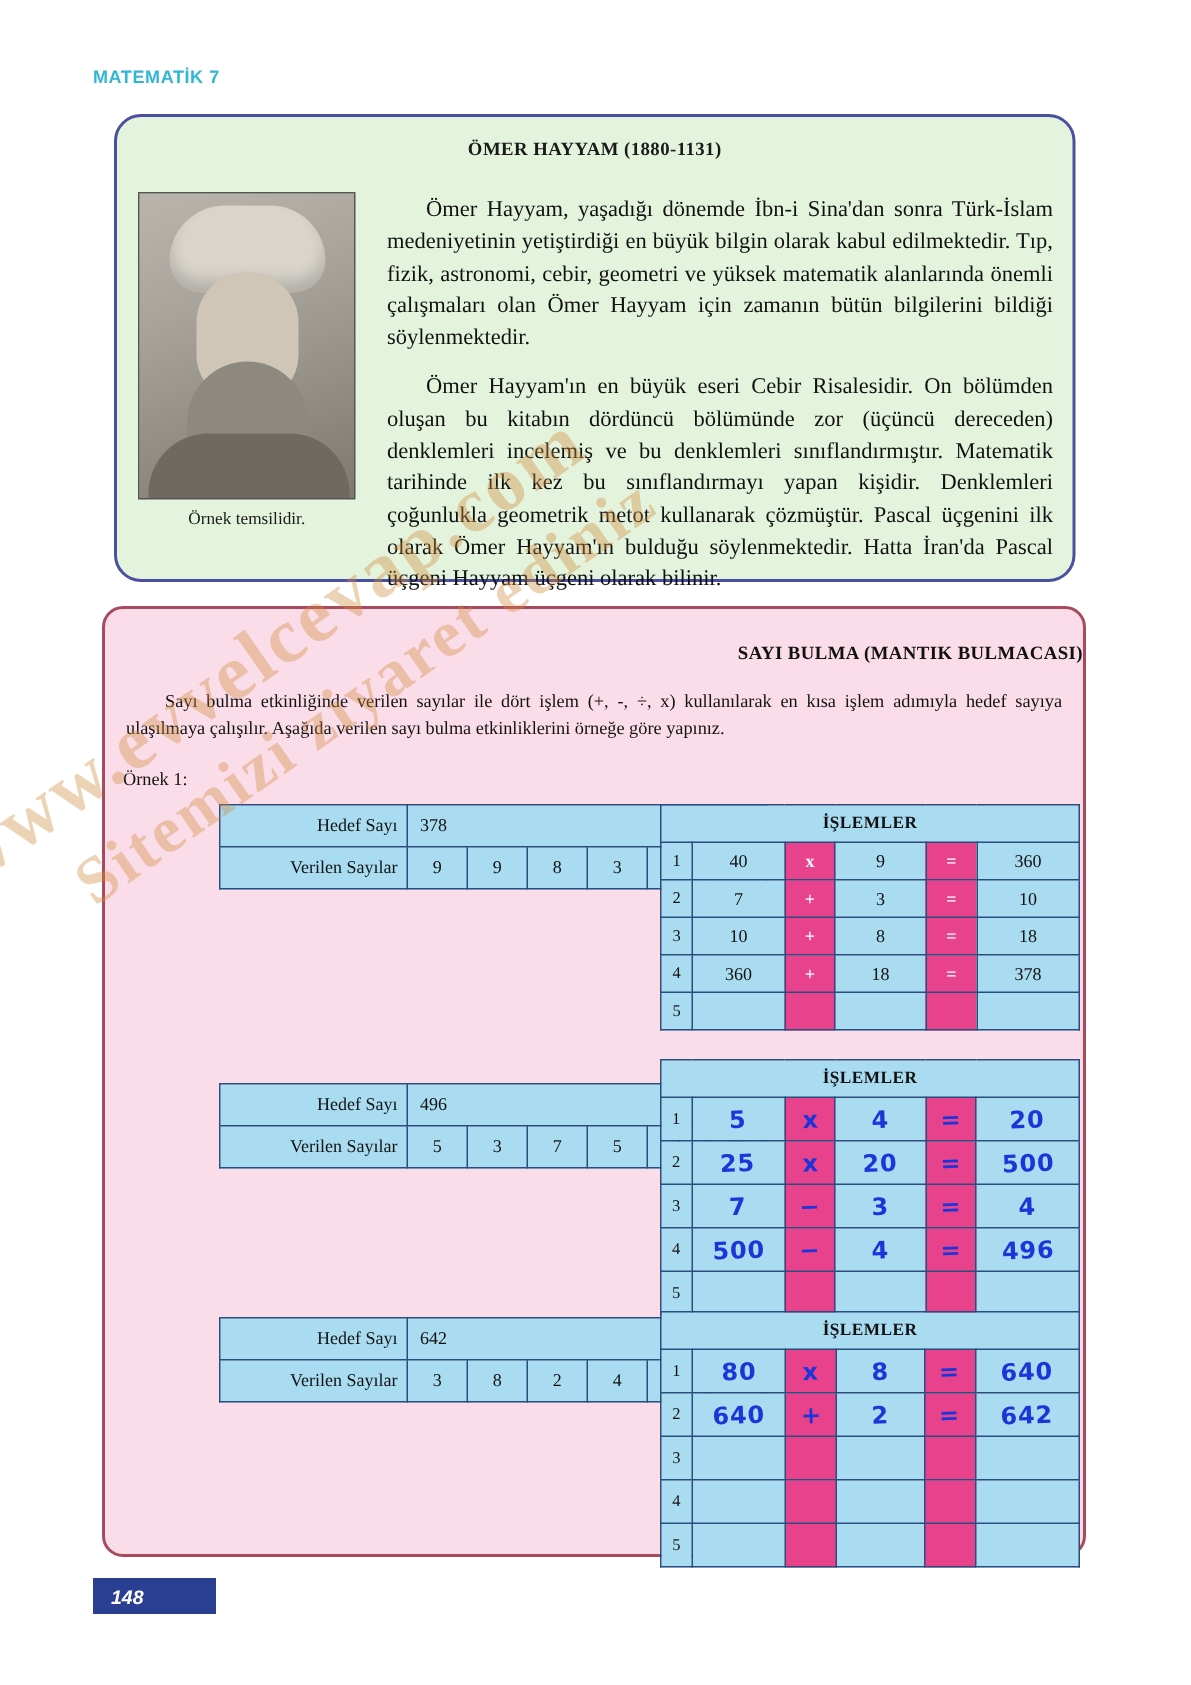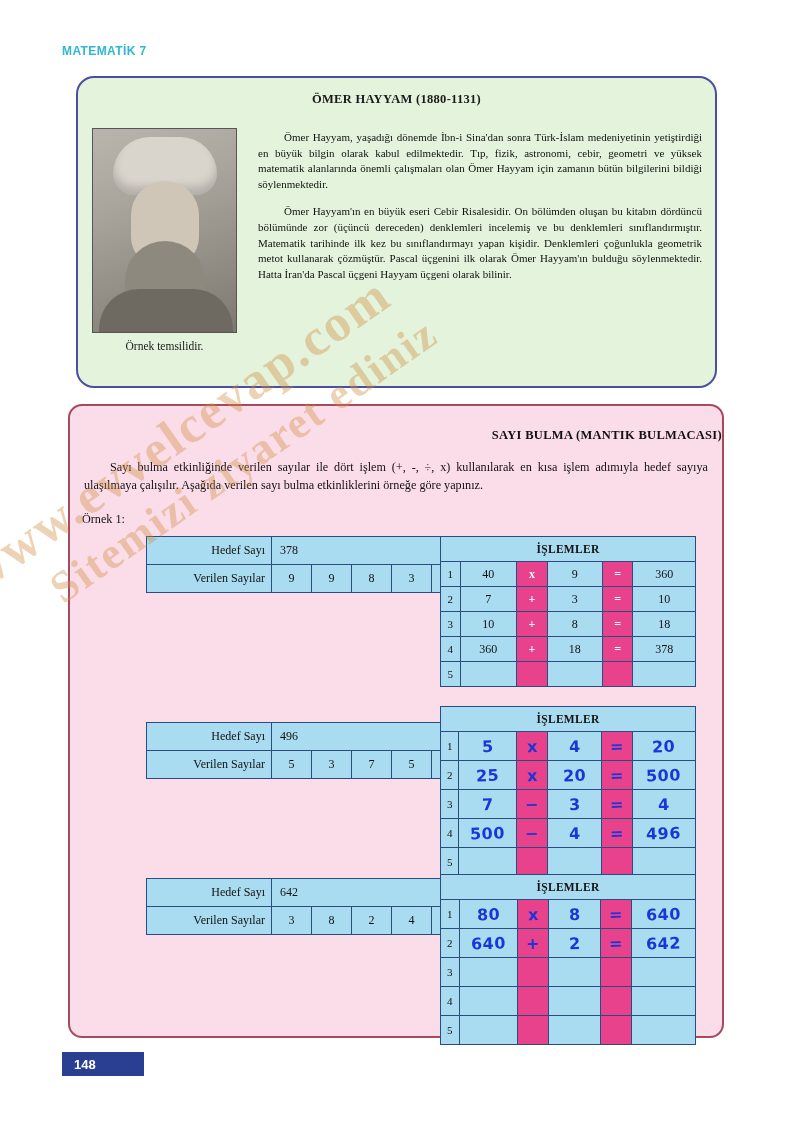--- a/index.html
+++ b/index.html
@@ -96,21 +96,21 @@
     width: 145px;
     text-align: center;
     font-size: 11.5px;
     color: #1a1a1a;
   }
   .bio-text {
     position: absolute;
     left: 180px;
     top: 52px;
     width: 444px;
-    font-size: 11px;
+    font-size: 15px;
     line-height: 1.42;
     color: #111;
     text-align: justify;
   }
   .bio-text p { margin: 0 0 12px 0; text-indent: 26px; }
   
   .activity-box {
     position: absolute;
     left: 68px;
     top: 404px;
@@ -171,21 +171,21 @@
   .target-table td.num { width: 37px; }
   .t1 { left: 76px; top: 130px; }
   .t2 { left: 76px; top: 316px; }
   .t3 { left: 76px; top: 472px; }
   
   .ops-table {
     position: absolute;
     border-collapse: collapse;
     font-size: 12px;
     color: #111;
-    width: 256px;
+    width: 280px;
   }
   .ops-table td, .ops-table th {
     border: 1px solid #2b4c7e;
     background: #a9dcf0;
     height: 22px;
     text-align: center;
     vertical-align: middle;
     font-weight: normal;
   }
   .ops-table th.caption {
@@ -245,20 +245,21 @@
     height: 24px;
     background: #2a3f91;
     color: #ffffff;
     font-family: "Liberation Sans", sans-serif;
     font-size: 13px;
     font-weight: bold;
     display: flex;
     align-items: center;
     padding-left: 12px;
     box-sizing: border-box;
+    font-style: italic;
   }
 </style>
 </head>
 <body>
 
 <div class="page">
 
   <div class="header">MATEMATİK 7</div>
 
   <div class="biography-box">

